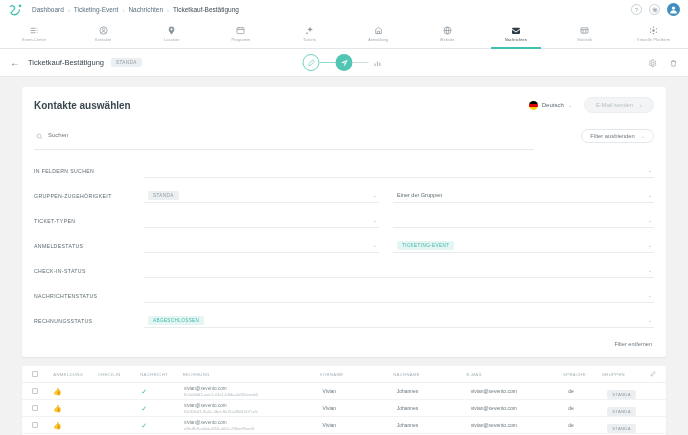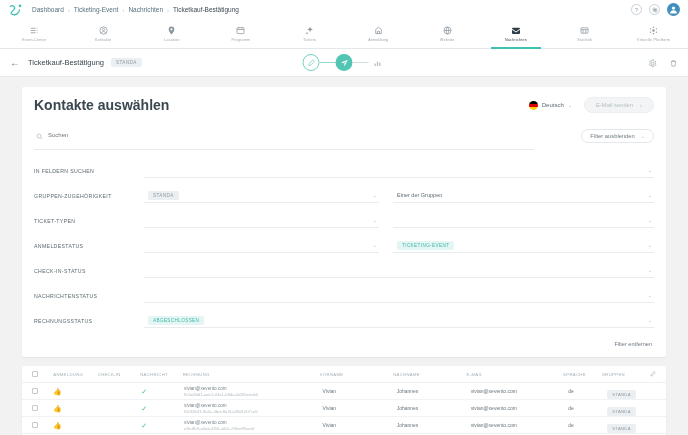--- a/index.html
+++ b/index.html
@@ -69,21 +69,21 @@
   .connector { width:16px; height:1px; background:#8fd9ce; }
   .connector.dim { background:#d6dcdf; }
   .sub-right { margin-left:auto; display:flex; align-items:center; gap:12px; color:#9aa5ab; }
   .sub-right svg { width:9px;height:9px; cursor:pointer; }
 
   
   .body { flex:1; overflow:hidden; padding:10px 22px 0 22px; }
   .panel { background:#fff; border-radius:2px; box-shadow:0 1px 2px rgba(0,0,0,.06); }
 
   .panel-head { display:flex; align-items:center; padding:10px 12px 9px 12px; }
-  .panel-title { font-size:14px; color:#3a474f; font-weight:bold; }
+  .panel-title { font-size:10px; color:#3a474f; font-weight:bold; }
   .panel-head-right { margin-left:auto; display:flex; align-items:center; gap:12px; }
   .lang { display:flex; align-items:center; gap:4px; font-size:6px; color:#5d6b74; cursor:pointer; }
   .flag { width:9px;height:9px;border-radius:50%; overflow:hidden; display:block; }
   .caret { font-size:5px; color:#a9b2b8; }
   .send-btn {
     font-size:5.8px; color:#b8c0c5; background:#f2f4f5; border:1px solid #eceef0;
     border-radius:9px; padding:4px 11px; display:flex; align-items:center; gap:7px; cursor:pointer;
   }
 
   .search-row { display:flex; align-items:center; padding:0 12px 0 12px; }

